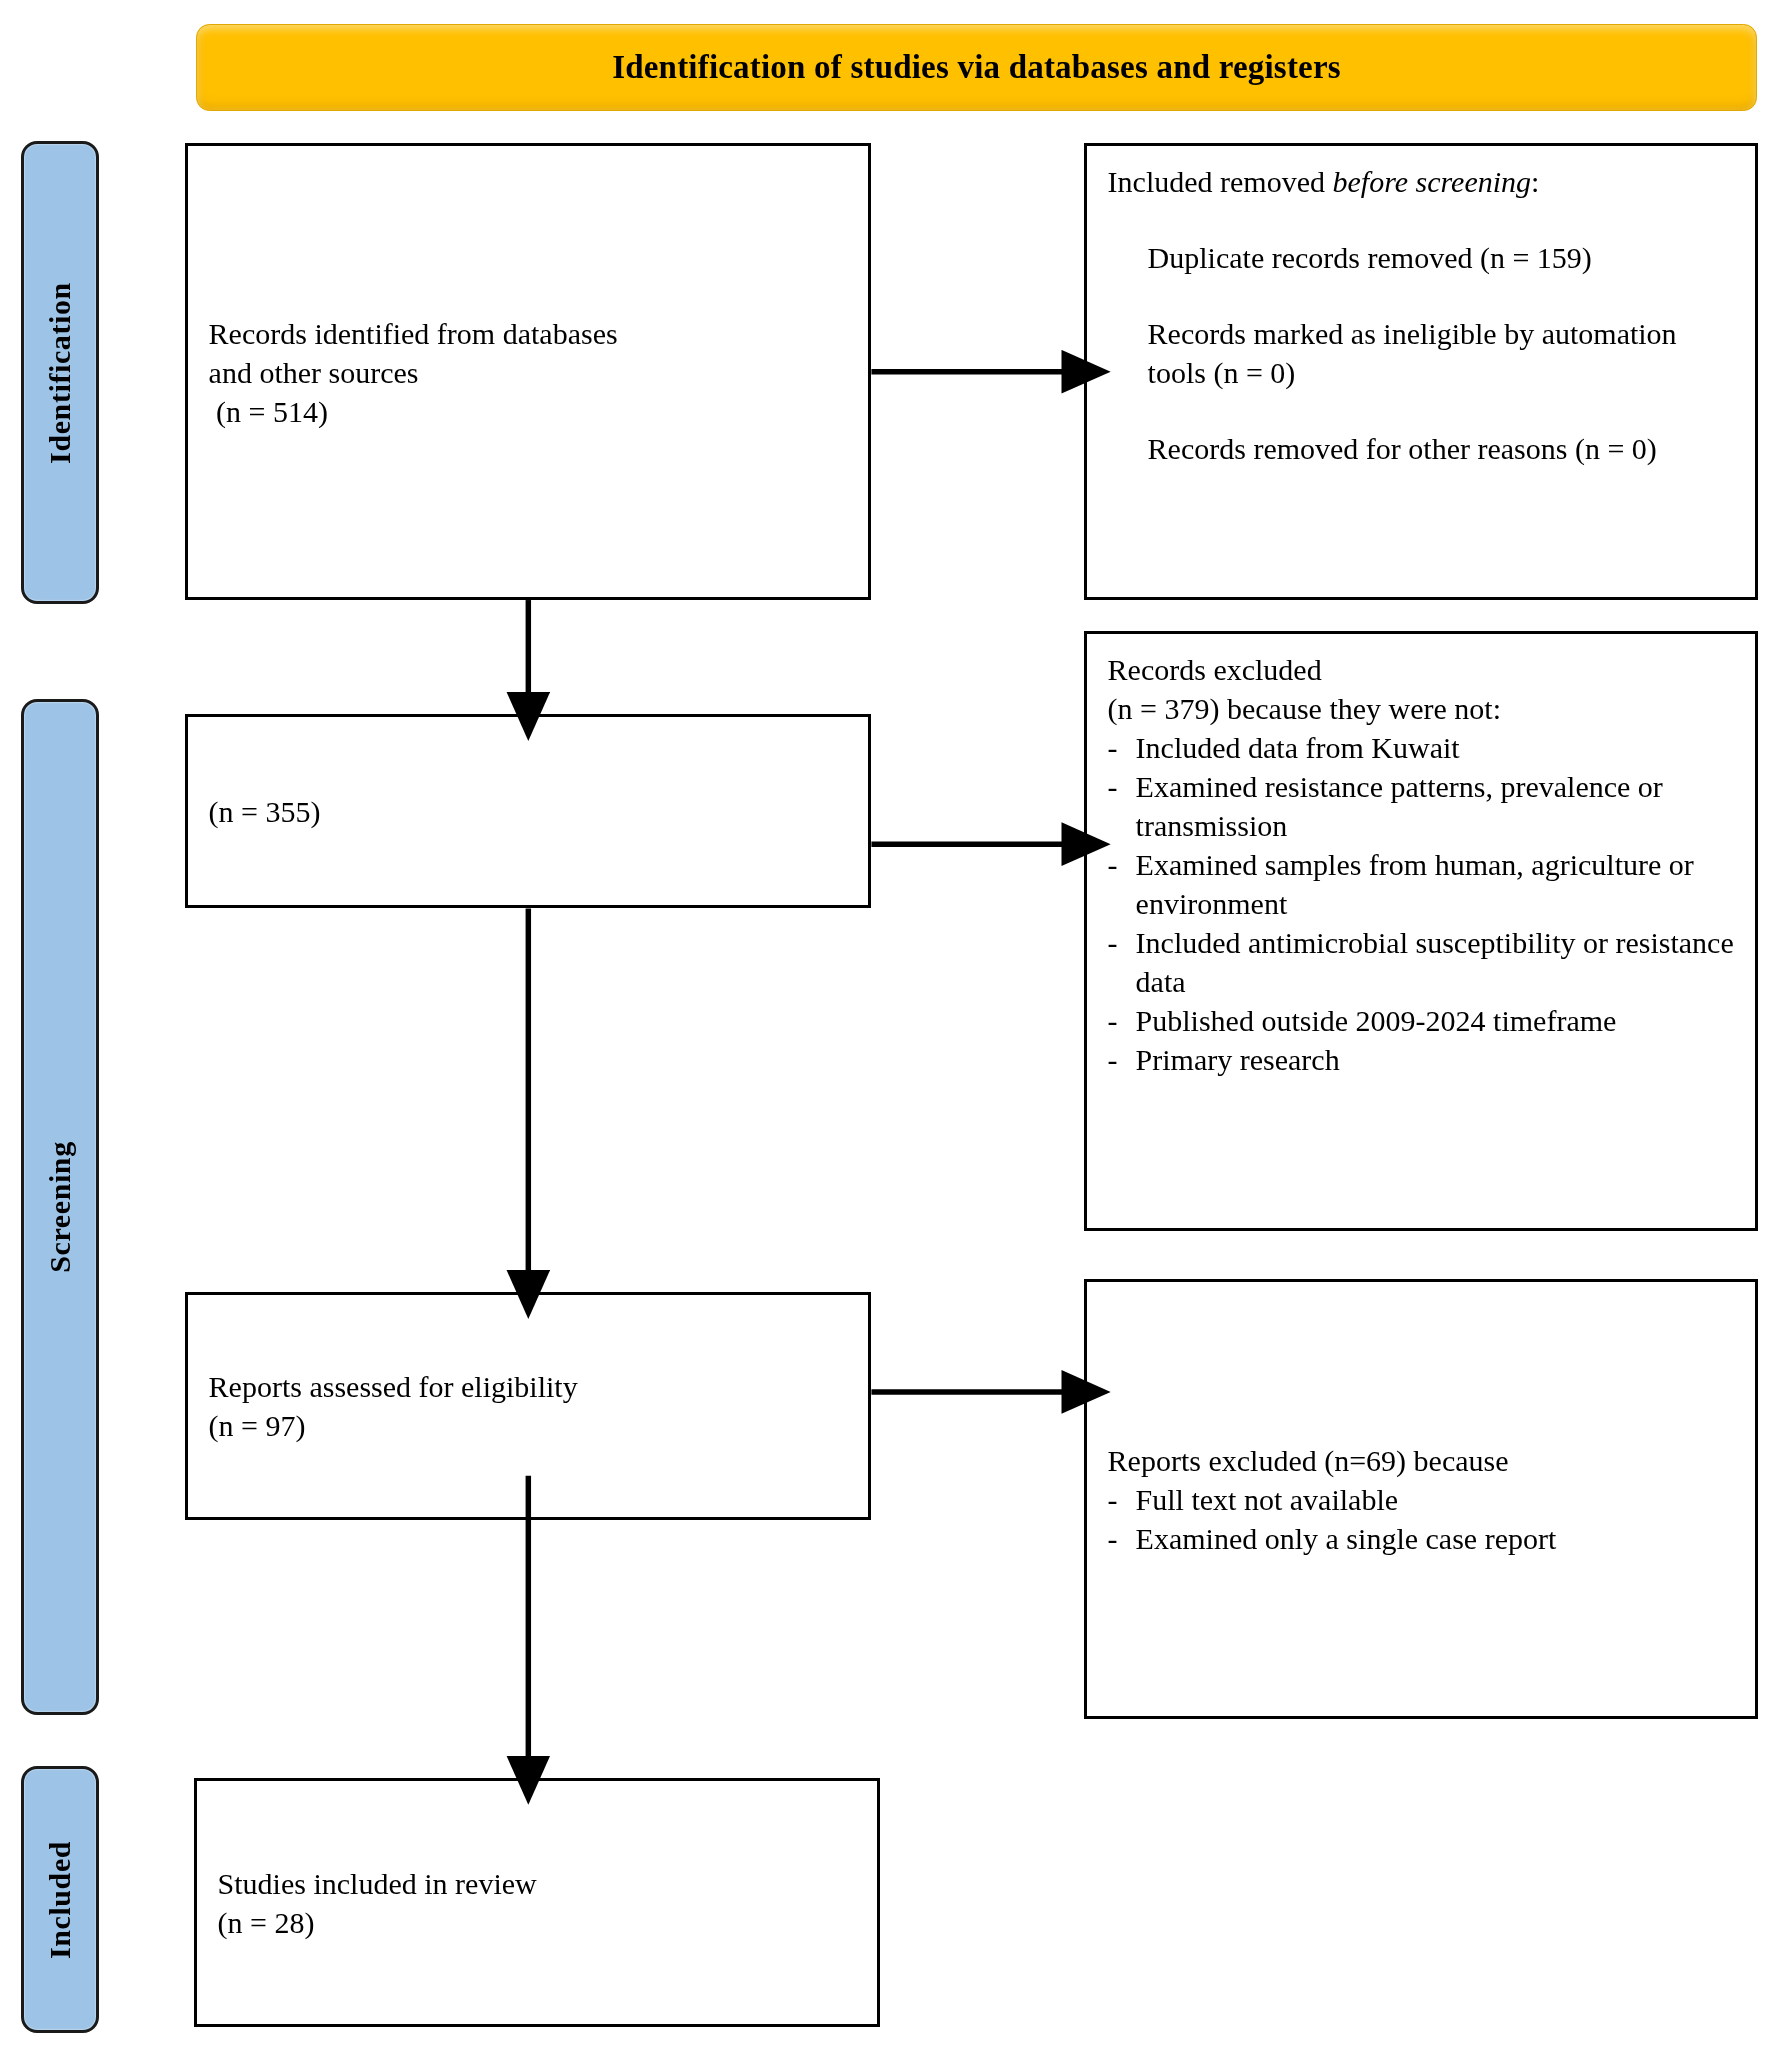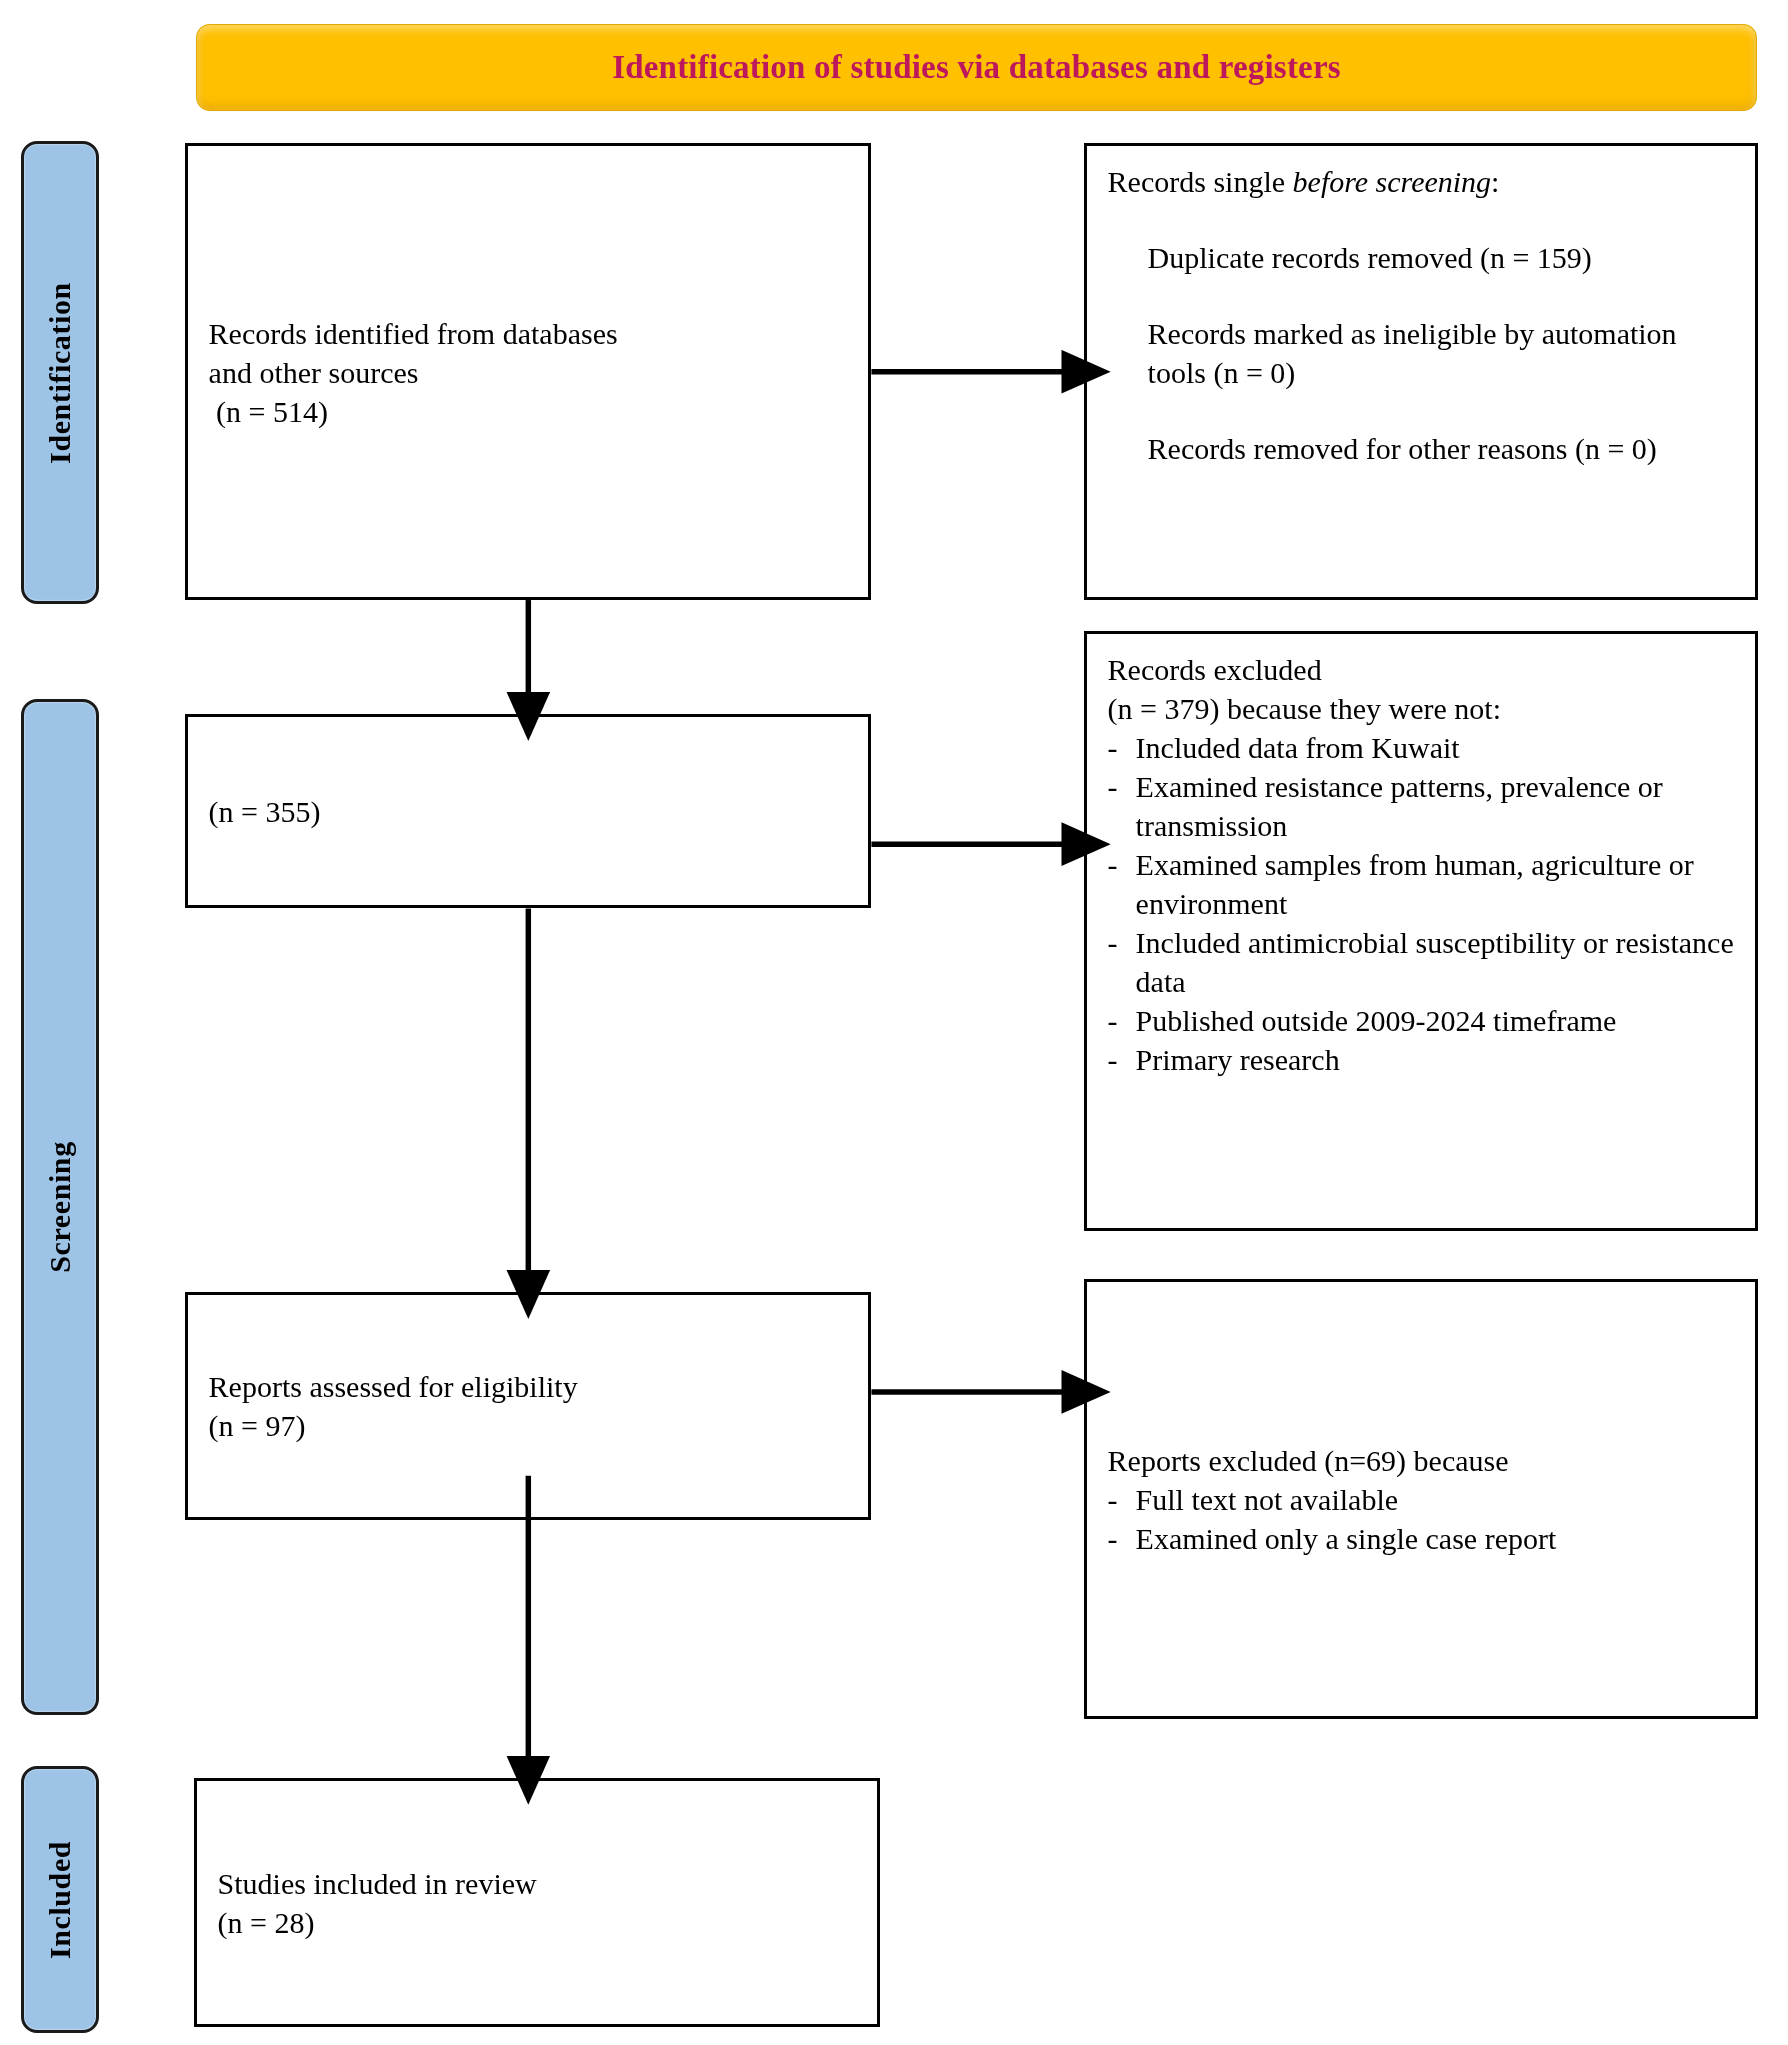--- a/index.html
+++ b/index.html
@@ -33,21 +33,21 @@
     box-shadow: inset 0 3.6px 8.5px rgba(255,255,255,0.45),
                 inset 0 -4.9px 9.7px rgba(180,120,0,0.28);
     display: flex;
     align-items: center;
     justify-content: center;
   }
   .header-banner .title {
     font-weight: bold;
     font-size: 33px;
     letter-spacing: 0.2px;
-    color: #be185d;
+    color: #000000;
     white-space: nowrap;
   }
 
   
   .stage-bar {
     position: absolute;
     background: #9DC3E6;
     border: 3px solid #1a1a1a;
     border-radius: 16px;
     box-shadow: inset 0 0 0 1.2px rgba(255,255,255,0.25);
@@ -168,21 +168,21 @@
   <div class="flow-box" id="box-identified">
     <div class="box-inner">
       <div class="line">Records identified from databases</div>
       <div class="line">and other sources</div>
       <div class="line"> (n = 514)</div>
     </div>
   </div>
 
   <div class="flow-box" id="box-removed">
     <div class="box-inner">
-      <div class="line"><span>Records single </span><span class="ital">before screening</span><span>:</span></div>
+      <div class="line"><span>Included removed </span><span class="ital">before screening</span><span>:</span></div>
       <div class="indent-line">Duplicate records removed (n = 159)</div>
       <div class="indent-line">Records marked as ineligible by automation tools (n = 0)</div>
       <div class="indent-line">Records removed for other reasons (n = 0)</div>
     </div>
   </div>
 
   <div class="flow-box" id="box-screened">
     <div class="box-inner">
       <div class="line">(n = 355)</div>
     </div>

